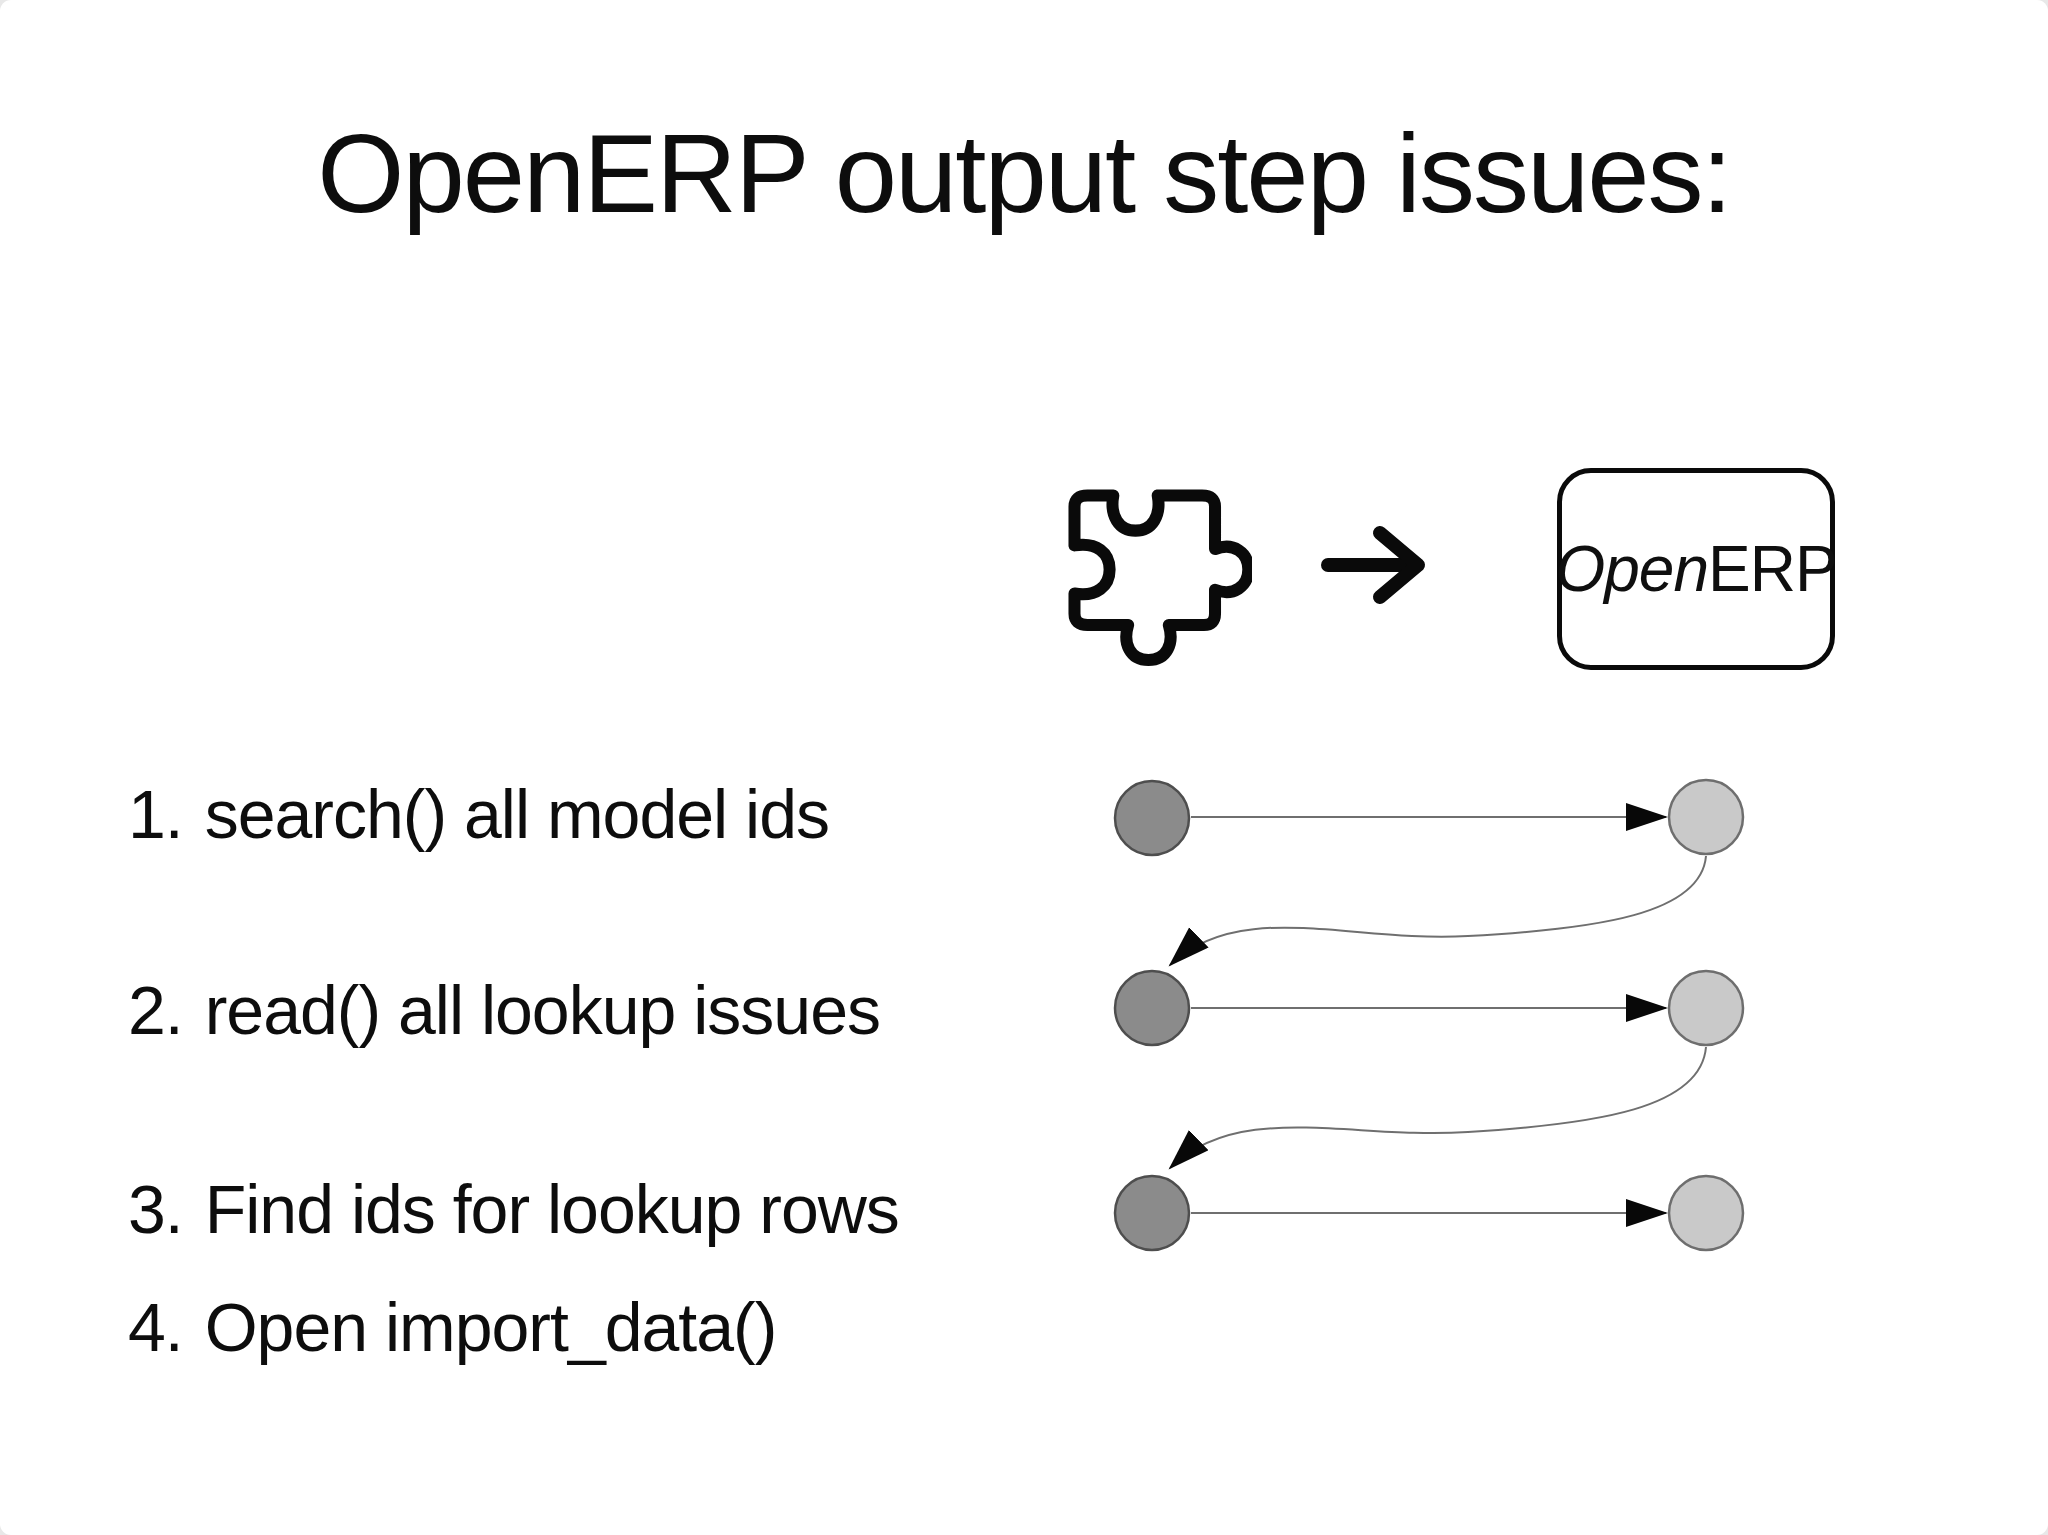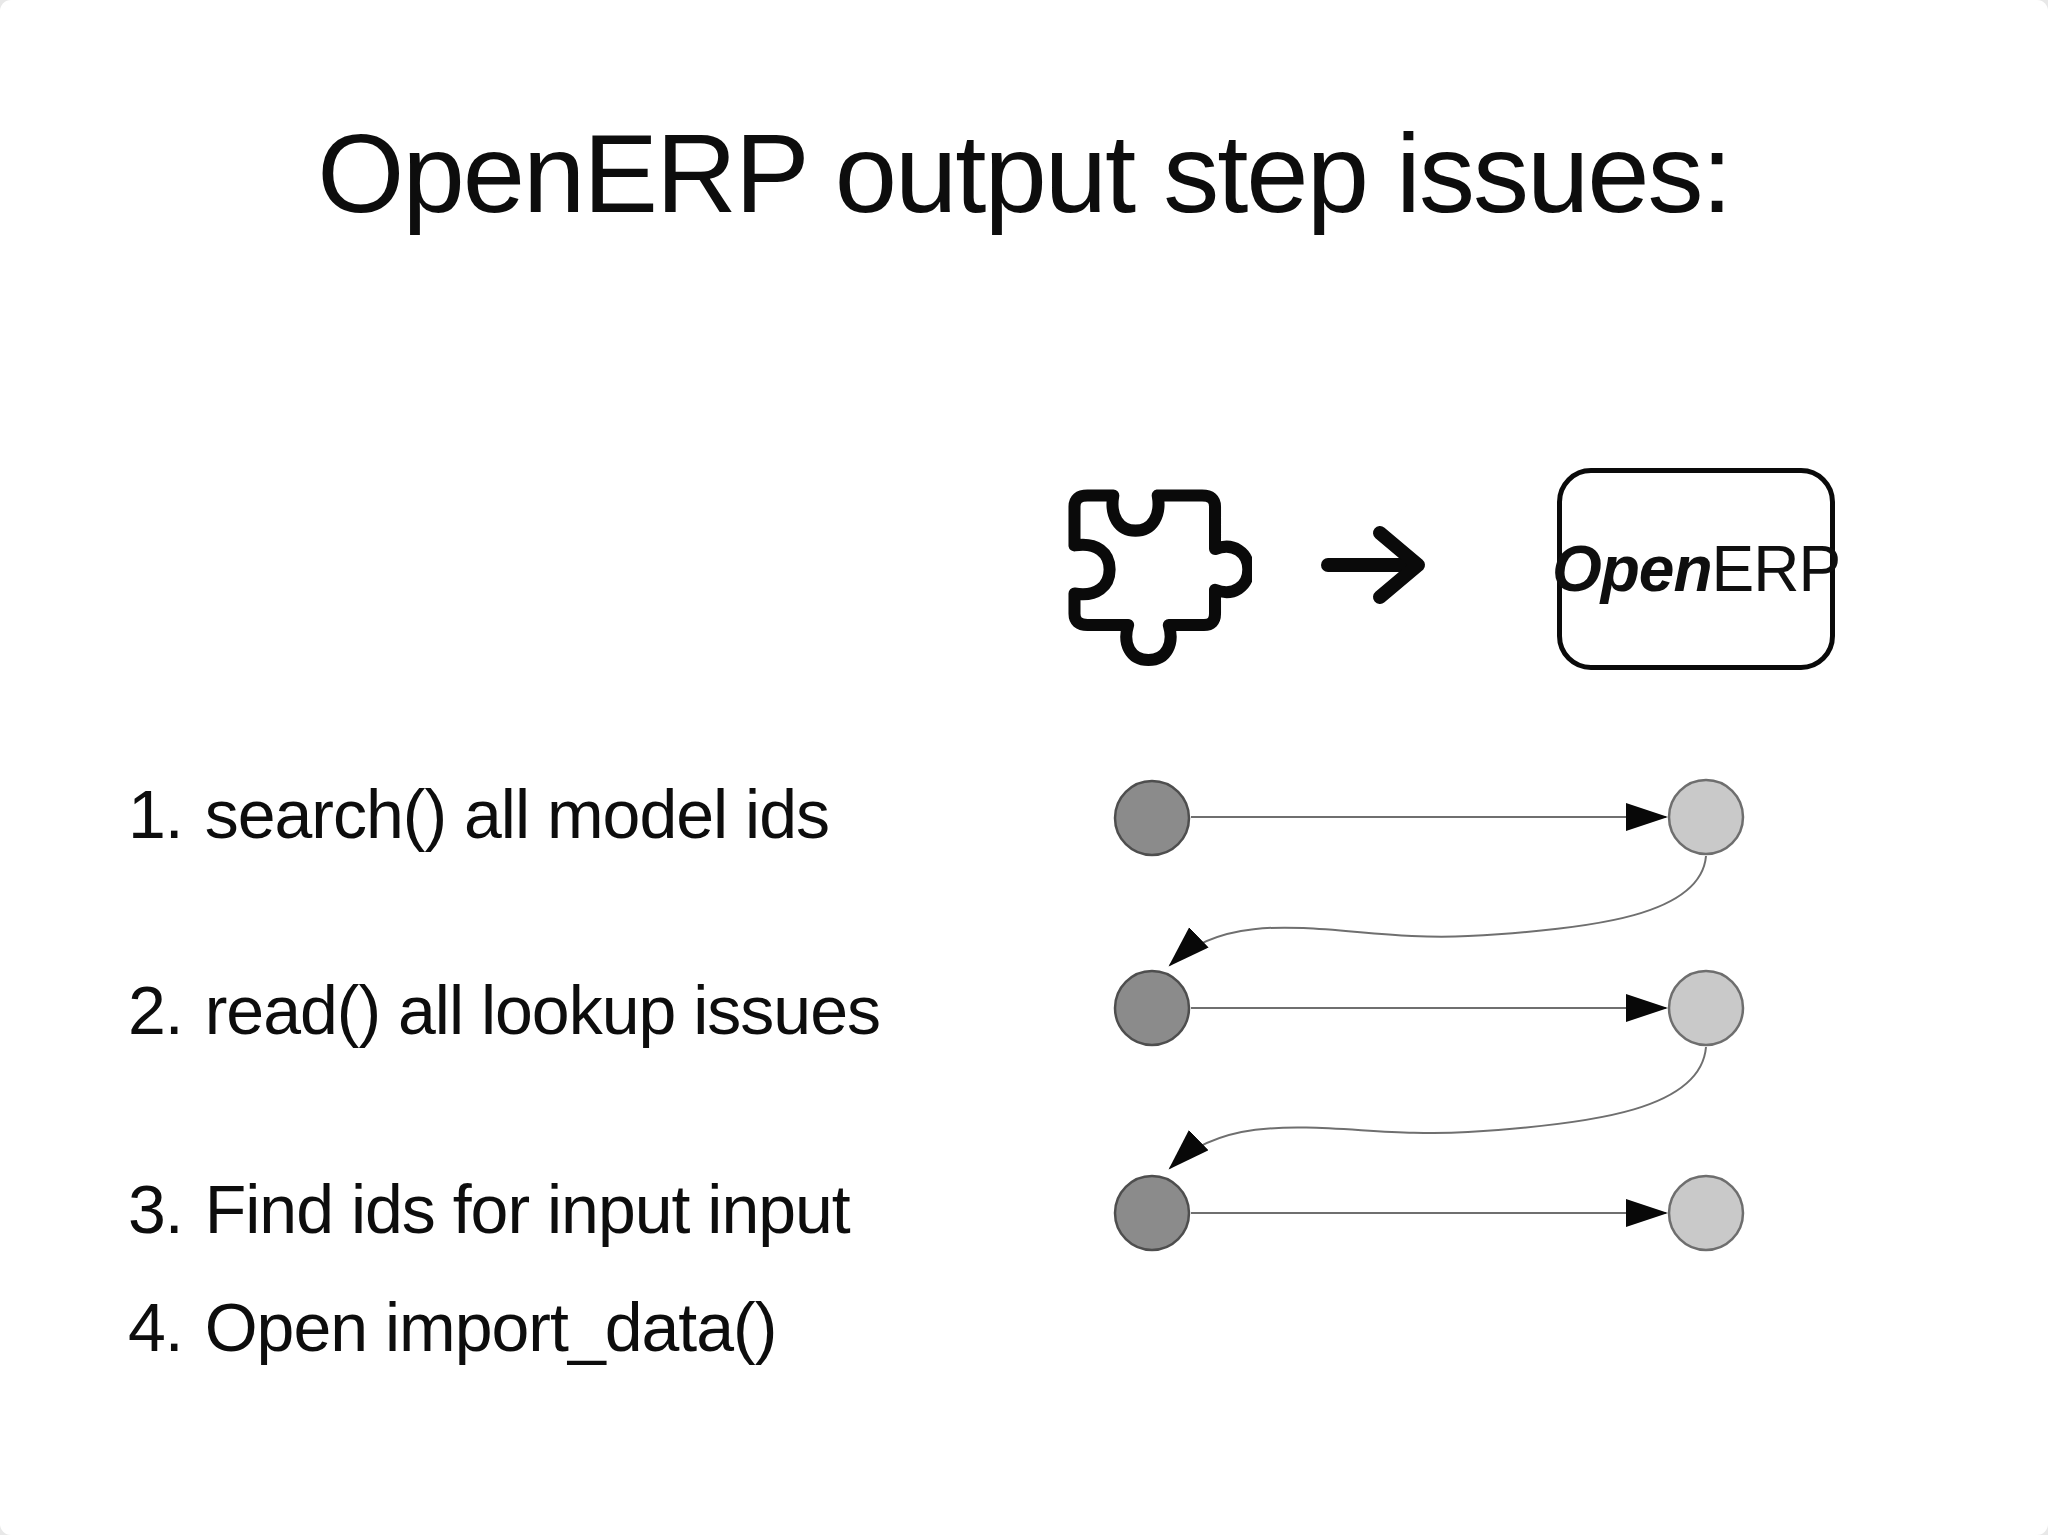--- a/index.html
+++ b/index.html
@@ -50,21 +50,21 @@
     border:5px solid #0a0a0a;
     border-radius:34px;
     background:#ffffff;
     display:flex;
     align-items:center;
     justify-content:center;
     font-size:64px;
     letter-spacing:-1px;
     color:#0f0f0f;
   }
-  .logo-open{font-style:italic;font-weight:700;}
+  .logo-open{font-style:italic;font-weight:400;}
   .logo-erp{font-weight:400;}
   .diagram{
     position:absolute;
     inset:0;
     width:2048px;height:1535px;
   }
 </style>
 </head>
 <body>
 
@@ -78,21 +78,21 @@
     <div class="step step-1">
       <span>1.</span>
       <span>search() all model ids</span>
     </div>
     <div class="step step-2">
       <span>2.</span>
       <span>read() all lookup issues</span>
     </div>
     <div class="step step-3">
       <span>3.</span>
-      <span>Find ids for input input</span>
+      <span>Find ids for lookup rows</span>
     </div>
     <div class="step step-4">
       <span>4.</span>
       <span>Open import_data()</span>
     </div>
   </div>
 
   <div class="icon-layer">
 
     <svg class="puzzle-svg" width="196" height="198" viewBox="0 0 212 212">

